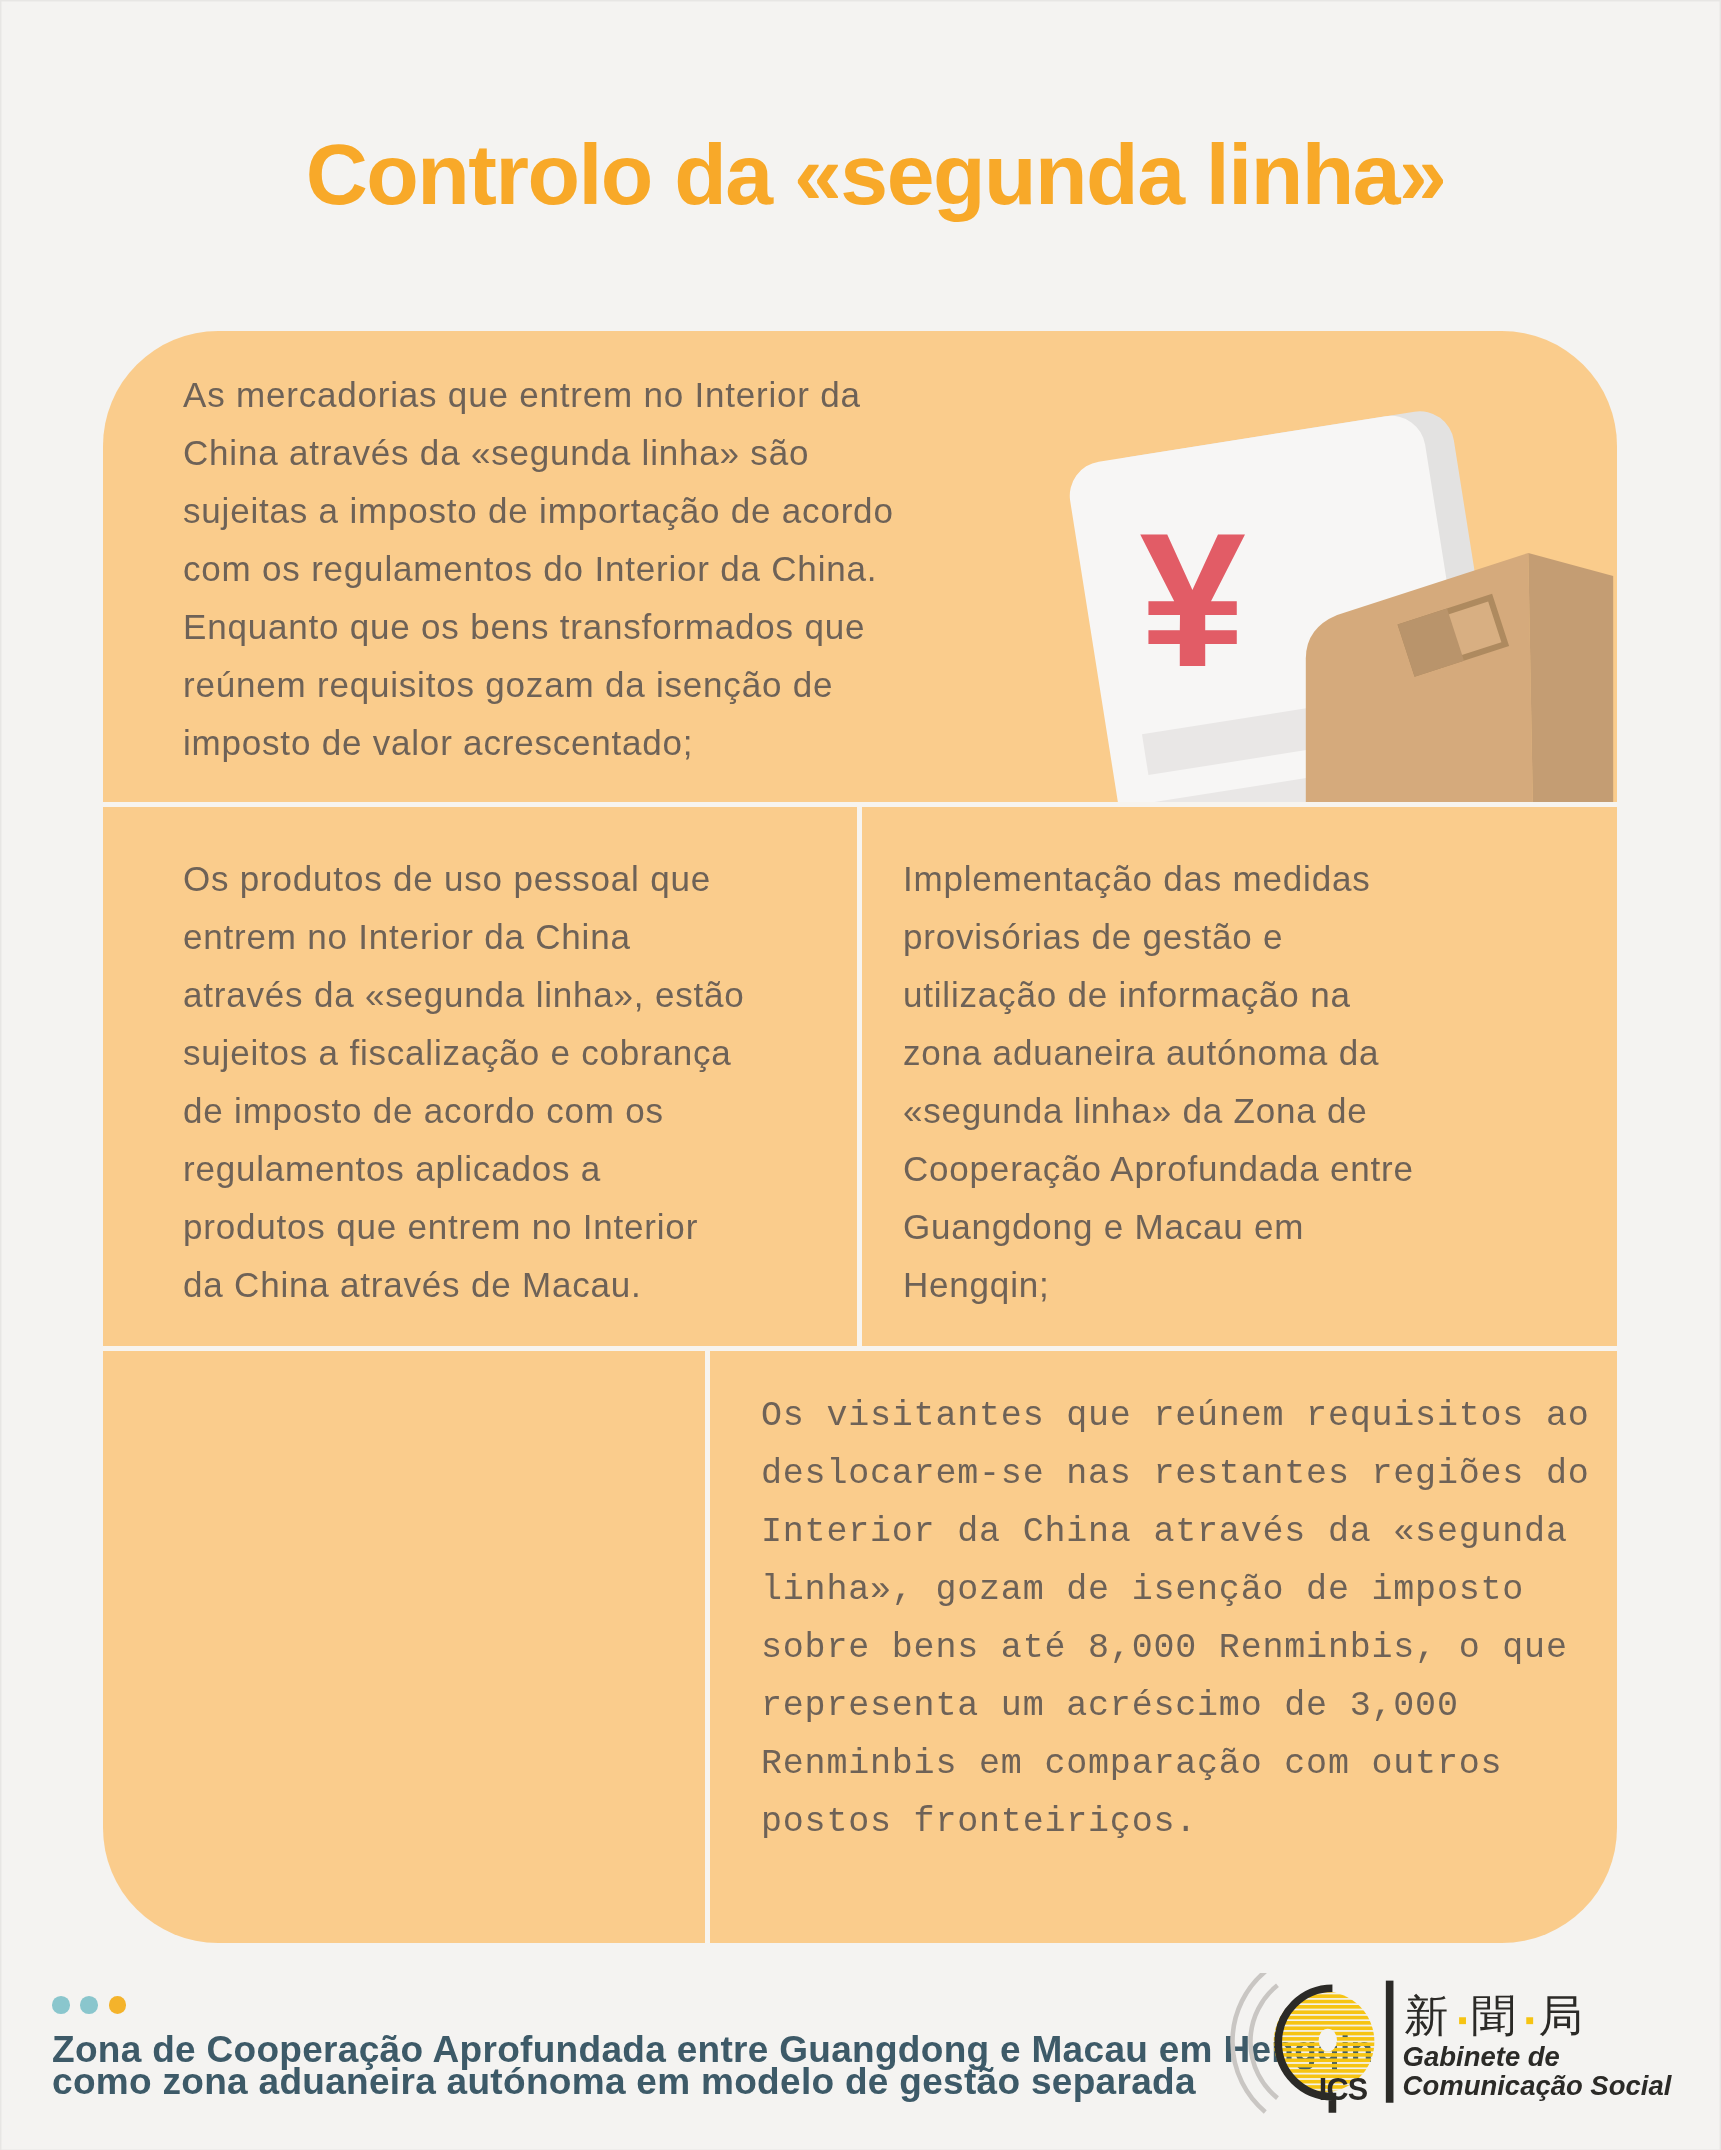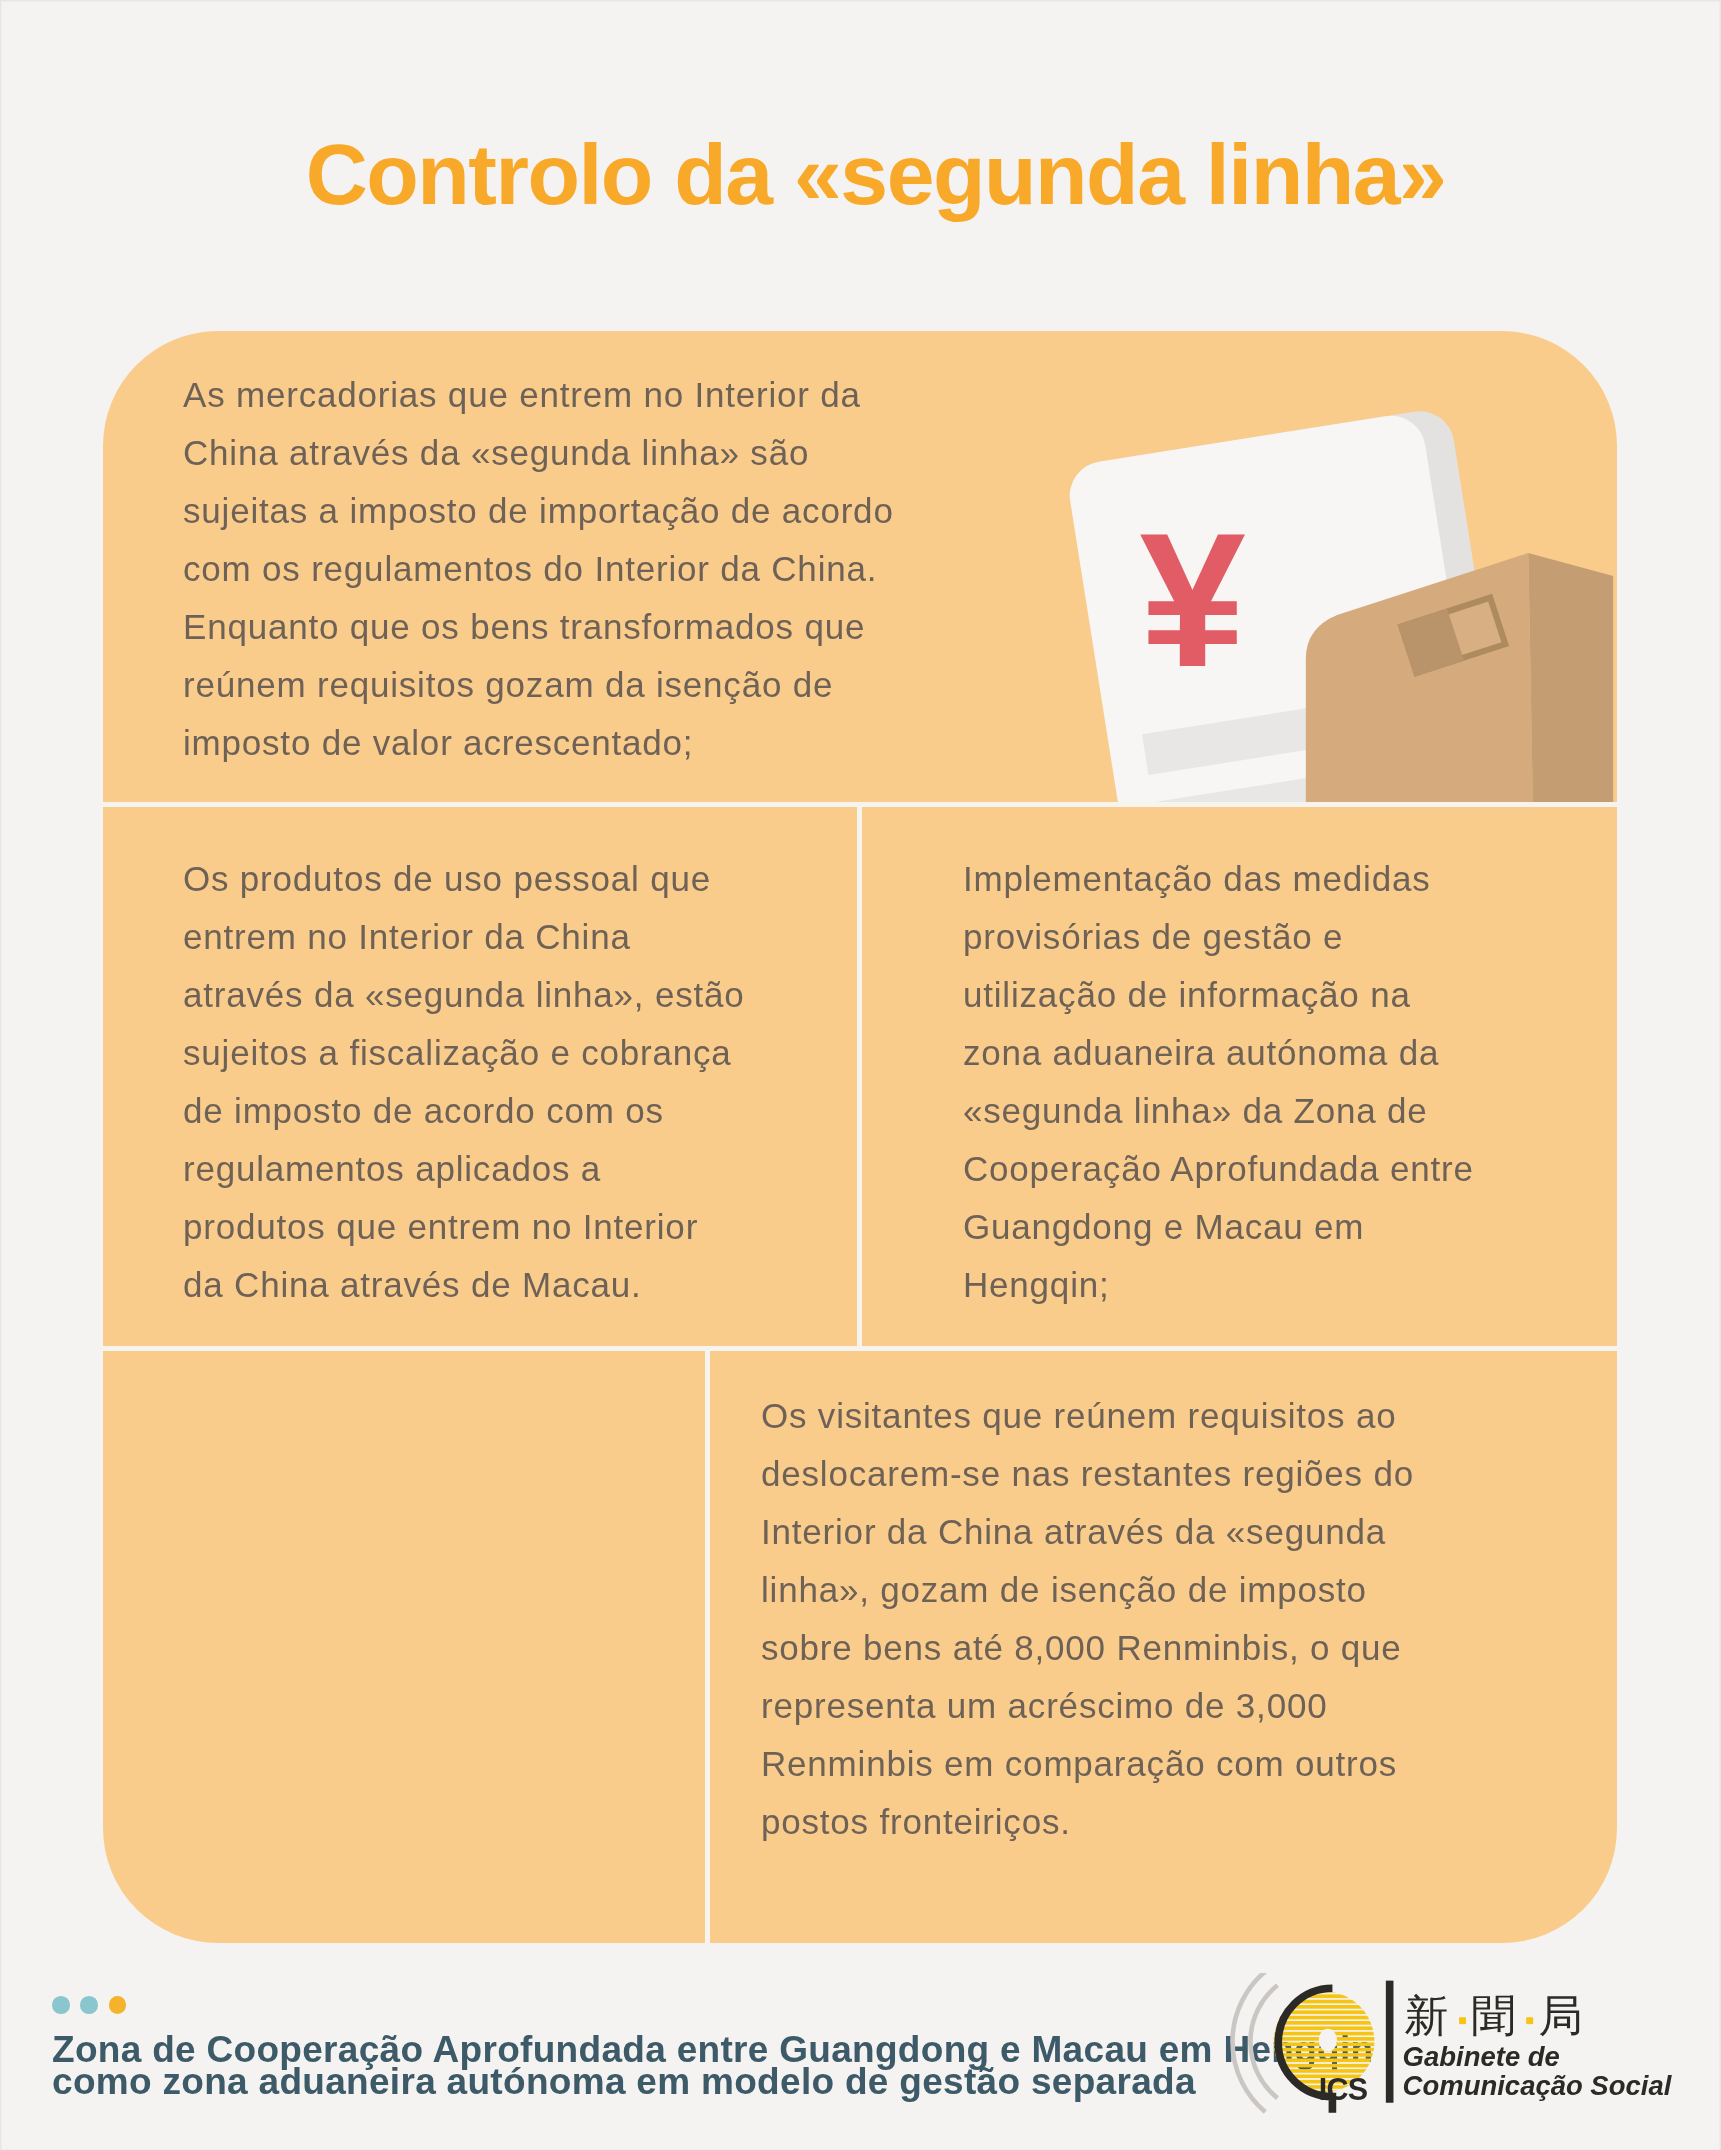--- a/index.html
+++ b/index.html
@@ -24,23 +24,23 @@
     border-radius:115px;overflow:hidden;
   }
   .tblock{
     position:absolute;
     font-size:35px;line-height:58px;letter-spacing:0.8px;
     color:var(--body-text,#6E6257);
     white-space:pre-line;
   }
   .b1{left:80px;top:35px;width:963px;}
   .b2{left:80px;top:519px;width:688px;}
-  .b3{left:860px;top:519px;width:688px;}
+  .b3{left:800px;top:519px;width:688px;}
   .b4{left:80px;top:1056px;width:535px;}
-  .b5{left:658px;top:1056px;width:849px;}
+  .b5{left:658px;top:1056px;width:849px;font-family:Liberation Mono, monospace;}
   .sep{position:absolute;background:var(--separator,#F7F4EF);z-index:5;}
   .hsep1{left:0;top:471px;width:1514px;height:4.6px;}
   .hsep2{left:0;top:1015px;width:1514px;height:4.6px;}
   .vsep2{left:754px;top:476px;width:4.6px;height:540px;}
   .vsep3{left:602px;top:1020px;width:4.6px;height:592px;}
   .illu{position:absolute;left:952px;top:0;width:562px;height:476px;z-index:1;}
   .footer-dots{position:absolute;left:52px;top:1996px;display:flex;gap:10.7px;}
   .footer-dots .dot{width:17.6px;height:17.6px;border-radius:50%;}
   .dot-teal{background:var(--dot-teal,#8AC6CD);}
   .dot-orange{background:var(--dot-orange,#F4B32B);}

